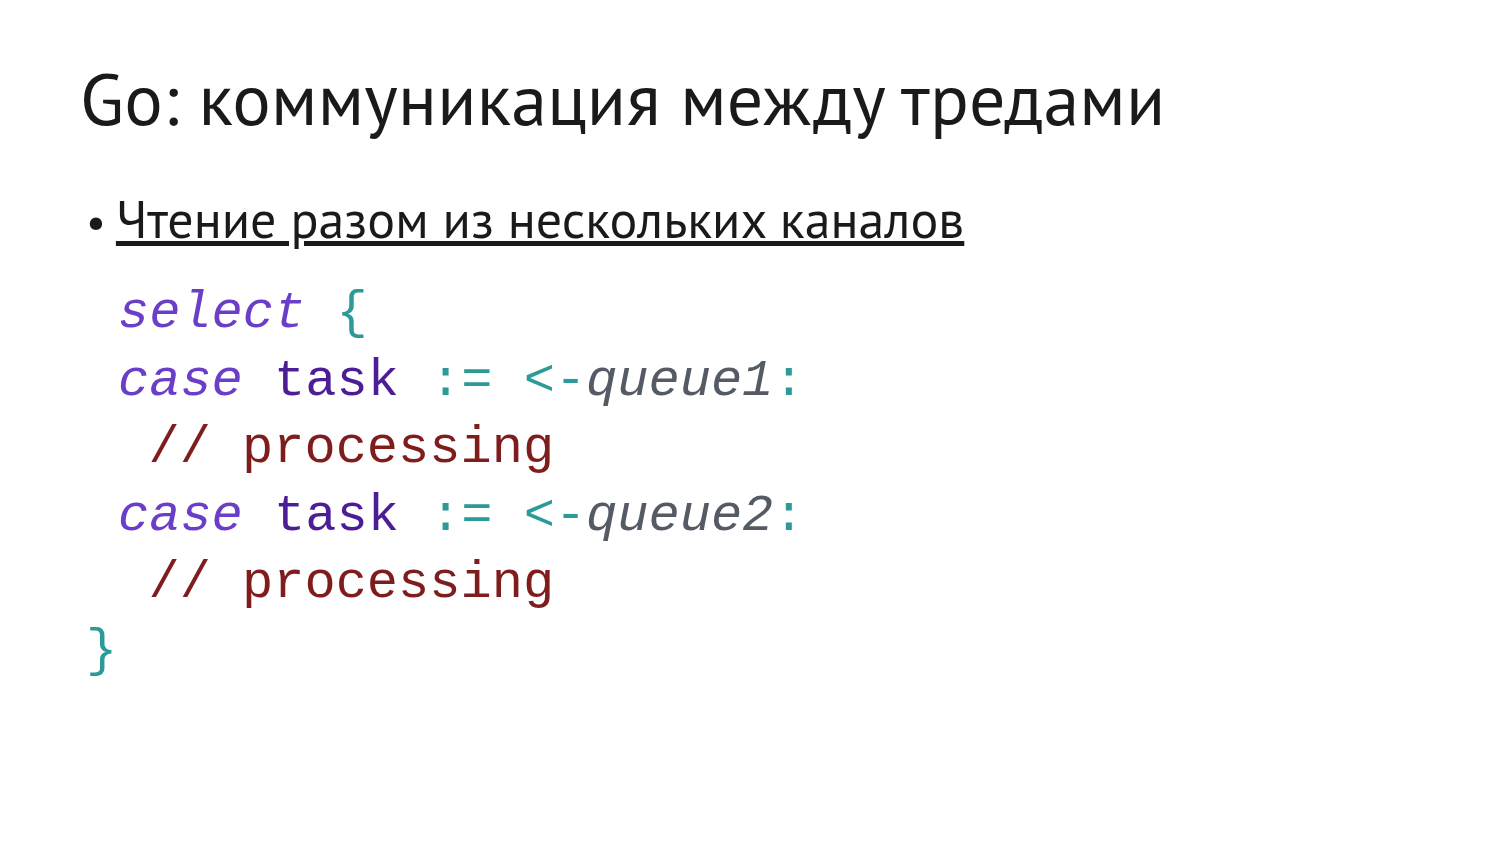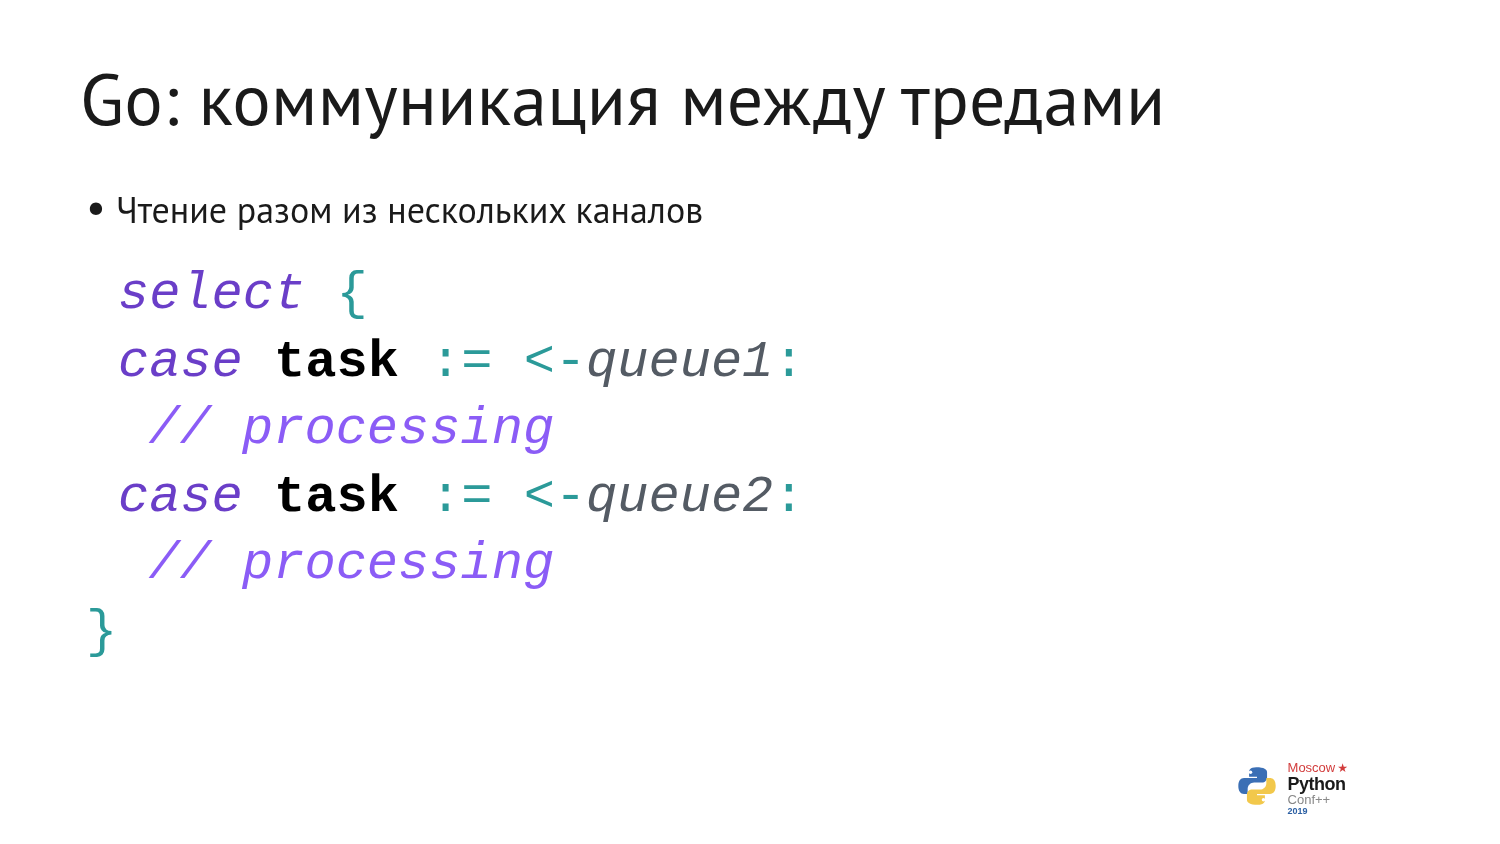--- a/index.html
+++ b/index.html
@@ -1,28 +1,28 @@
 <!DOCTYPE html>
 <html><head>
 <meta charset="utf-8">
 <style>
   * { margin: 0; padding: 0; box-sizing: border-box; }
   html, body { width: 1500px; height: 844px; background: #ffffff; font-family: "Segoe UI", "PT Sans", sans-serif; color: #222; }
   .slide { position: relative; width: 1384px; height: 844px; padding: 40px 56px 40px 80px; }
   .title { font-size: 72px; font-weight: 400; letter-spacing: 0.2px; margin-top: 12px; margin-bottom: 40px; color: #1a1a1a; }
   .bullet-row { display: flex; align-items: baseline; margin-bottom: 28px; padding-left: 6px; }
   .bullet-dot { font-size: 44px; line-height: 1; margin-right: 10px; color: #1a1a1a; }
-  .bullet-text { font-size: 36px; font-weight: 400; color: #1a1a1a; }
+  .bullet-text { font-size: 52px; font-weight: 400; color: #1a1a1a; text-decoration: underline; }
 
   .code { font-family: "Consolas", "Menlo", "Courier New", monospace; font-size: 52px; line-height: 1.3; white-space: pre; padding-left: 6px; }
   .tok-kw-italic { color: #6a3ec8; font-style: italic; margin-left: 32px; }          
   .tok-brace   { color: #2b9a99; }                                 
-  .tok-ident   { color: #000000; font-weight: bold; }                                 
+  .tok-ident   { color: #4c1d95; }                                 
   .tok-plain   { color: #545b64; font-style: italic; }                                 
-  .tok-comment { color: #8b5cf6; font-style: italic; }             
+  .tok-comment { color: #7f1d1d; }             
 
   .logo { position: absolute; right: 36px; bottom: 28px; display: flex; align-items: center; gap: 8px; }
   .logo-text { display: flex; flex-direction: column; line-height: 1; font-family: sans-serif; }
   .logo-line1 { font-size: 13px; color: #d23c3c; font-weight: 500; }
   .logo-line2 { font-size: 18px; color: #1a1a1a; font-weight: 800; letter-spacing: -0.5px; }
   .logo-line3 { font-size: 13px; color: #888; font-weight: 400; }
   .logo-year  { font-size: 9px; color: #2b5fa3; font-weight: 600; margin-top: 1px; }
   .logo-star  { color: #d23c3c; font-size: 12px; margin-left: 2px; }
 </style>
 </head>
@@ -37,32 +37,14 @@
     <span class="bullet-text">Чтение разом из нескольких каналов</span>
   </div>
 
   <div class="code"><span class="tok-kw-italic">select </span><span class="tok-brace">{</span>
 <span class="tok-kw-italic">case </span><span class="tok-ident">task </span><span class="tok-brace">:= &lt;-</span><span class="tok-plain">queue1</span><span class="tok-brace">:</span>
 <span>  </span><span class="tok-comment">// processing</span>
 <span class="tok-kw-italic">case </span><span class="tok-ident">task </span><span class="tok-brace">:= &lt;-</span><span class="tok-plain">queue2</span><span class="tok-brace">:</span>
 <span>  </span><span class="tok-comment">// processing</span>
 <span class="tok-brace">}</span></div>
 
-  <div class="logo">
-    <span>
-      <svg width="46" height="46" viewBox="0 0 64 64">
-        <path d="M31 6c-9 0-10 4-10 7v6h11v2H14c-5 0-8 4-8 11s3 11 8 11h5v-7c0-5 4-9 9-9h11c4 0 7-3 7-7V13c0-4-4-7-15-7z" fill="#3b6fb5"></path>
-        <circle cx="23" cy="13" r="2.4" fill="#fff"></circle>
-        <path d="M33 58c9 0 10-4 10-7v-6H32v-2h18c5 0 8-4 8-11s-3-11-8-11h-5v7c0 5-4 9-9 9H25c-4 0-7 3-7 7v7c0 4 4 7 15 7z" fill="#f2c84b"></path>
-        <circle cx="41" cy="51" r="2.4" fill="#fff"></circle>
-      </svg>
-    </span>
-    <span class="logo-text">
-      <span>
-        <span class="logo-line1">Moscow</span><span class="logo-star">★</span>
-      </span>
-      <span class="logo-line2">Python</span>
-      <span class="logo-line3">Conf++</span>
-      <span class="logo-year">2019</span>
-    </span>
-  </div>
 
 </div>
 
 </body></html>

